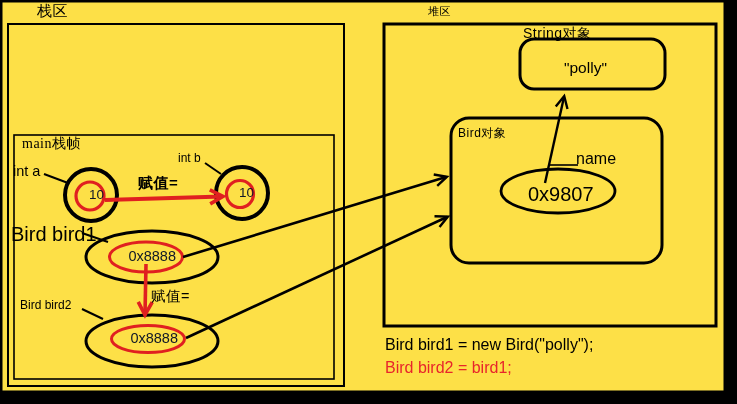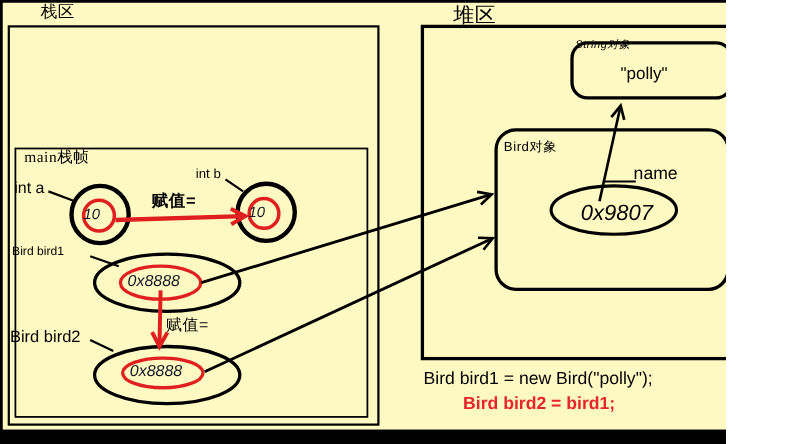--- a/index.html
+++ b/index.html
@@ -1,26 +1,26 @@
 <!DOCTYPE html>
 <html><head>
 <meta charset="utf-8">
 <style>
   html,body{margin:0;padding:0;background:#fff;}
   #canvas{
-    position:relative;width:660px;height:404px;background:#fef9c3;overflow:hidden;
+    position:relative;width:737px;height:404px;background:#fde047;overflow:hidden;
     font-family:"Liberation Sans","DejaVu Sans",sans-serif;
   }
   #shapes{position:absolute;left:0;top:0;width:737px;height:404px;}
   .lbl{position:absolute;white-space:nowrap;color:#000;line-height:1.1;}
   .cjk{letter-spacing:0.5px;}
-  .val{text-align:left;color:#101828;font-style:italic;}
+  .val{text-align:right;color:#101828;}
   .bold{font-weight:bold;}
   .code1{font-size:16px;color:#000;}
-  .code2{font-size:16px;color:#e8252b;font-weight:bold;margin-left:36px;}
+  .code2{font-size:16px;color:#e8252b;font-weight:normal;}
 </style>
 </head>
 <body>
 
 <div id="canvas">
 
   <svg id="shapes" viewBox="0 0 737 404" xmlns="http://www.w3.org/2000/svg">
     <defs>
       <marker id="arrB" markerUnits="userSpaceOnUse" markerWidth="20" markerHeight="20" refX="13" refY="8" orient="auto">
         <path d="M2,2 L14,8 L2,14" fill="none" stroke="#000000" stroke-width="2.4"></path>
@@ -65,36 +65,36 @@
 
     <rect x="384" y="24" width="332" height="302" fill="none" stroke="#000" stroke-width="3"></rect>
     <rect x="520" y="39" width="145" height="50" rx="14" fill="none" stroke="#000" stroke-width="3"></rect>
     <rect x="451" y="118" width="211" height="145" rx="18" fill="none" stroke="#000" stroke-width="3"></rect>
     <ellipse cx="558" cy="191" rx="57" ry="22" fill="none" stroke="#000" stroke-width="2.8"></ellipse>
 
     <line x1="545" y1="183" x2="564" y2="97" stroke="#000" stroke-width="2.4" marker-end="url(#arrB)"></line>
   </svg>
 
   <div class="lbl cjk" style="left:37px;top:3px;font-size:15px;">栈区</div>
-  <div class="lbl cjk" style="left:412px;top:5px;font-size:19px;">堆区</div>
+  <div class="lbl cjk" style="left:428px;top:5px;font-size:11px;">堆区</div>
 
   <div class="lbl cjk" style="left:22px;top:136px;font-size:14px;font-family:Liberation Serif, serif;">main栈帧</div>
   <div class="lbl" style="left:13px;top:164px;font-size:14.5px;">int a</div>
   <div class="lbl" style="left:178px;top:152px;font-size:12px;">int b</div>
   <div class="lbl cjk bold" style="left:138px;top:175px;font-size:15px;">赋值=</div>
   <div class="lbl val" style="left:76px;top:188px;width:28px;font-size:13.5px;">10</div>
   <div class="lbl val" style="left:226px;top:186px;width:28px;font-size:13.5px;">10</div>
 
-  <div class="lbl" style="left:11px;top:223px;font-size:11px;">Bird bird1</div>
+  <div class="lbl" style="left:11px;top:223px;font-size:20px;">Bird bird1</div>
   <div class="lbl val" style="left:116px;top:249px;width:60px;font-size:14.5px;">0x8888</div>
   <div class="lbl cjk" style="left:151px;top:289px;font-size:14.5px;">赋值=</div>
-  <div class="lbl" style="left:9px;top:299px;font-size:15px;">Bird bird2</div>
+  <div class="lbl" style="left:20px;top:299px;font-size:12px;">Bird bird2</div>
   <div class="lbl val" style="left:118px;top:331px;width:60px;font-size:14.5px;">0x8888</div>
 
-  <div class="lbl cjk" style="left:523px;top:36px;font-size:10px;font-style:italic;">String对象</div>
+  <div class="lbl cjk" style="left:523px;top:26px;font-size:14px;">String对象</div>
   <div class="lbl" style="left:564px;top:59px;font-size:15.5px;">"polly"</div>
   <div class="lbl cjk" style="left:458px;top:127px;font-size:12px;">Bird对象</div>
   <div class="lbl" style="left:576px;top:150px;font-size:16px;">name</div>
   <div class="lbl val" style="left:528px;top:183px;width:60px;font-size:20px;color:#000;">0x9807</div>
 
   <div class="lbl code1" style="left:385px;top:336px;">Bird bird1 = new Bird("polly");</div>
   <div class="lbl code2" style="left:385px;top:359px;">Bird bird2 = bird1;</div>
 
 </div>
 

